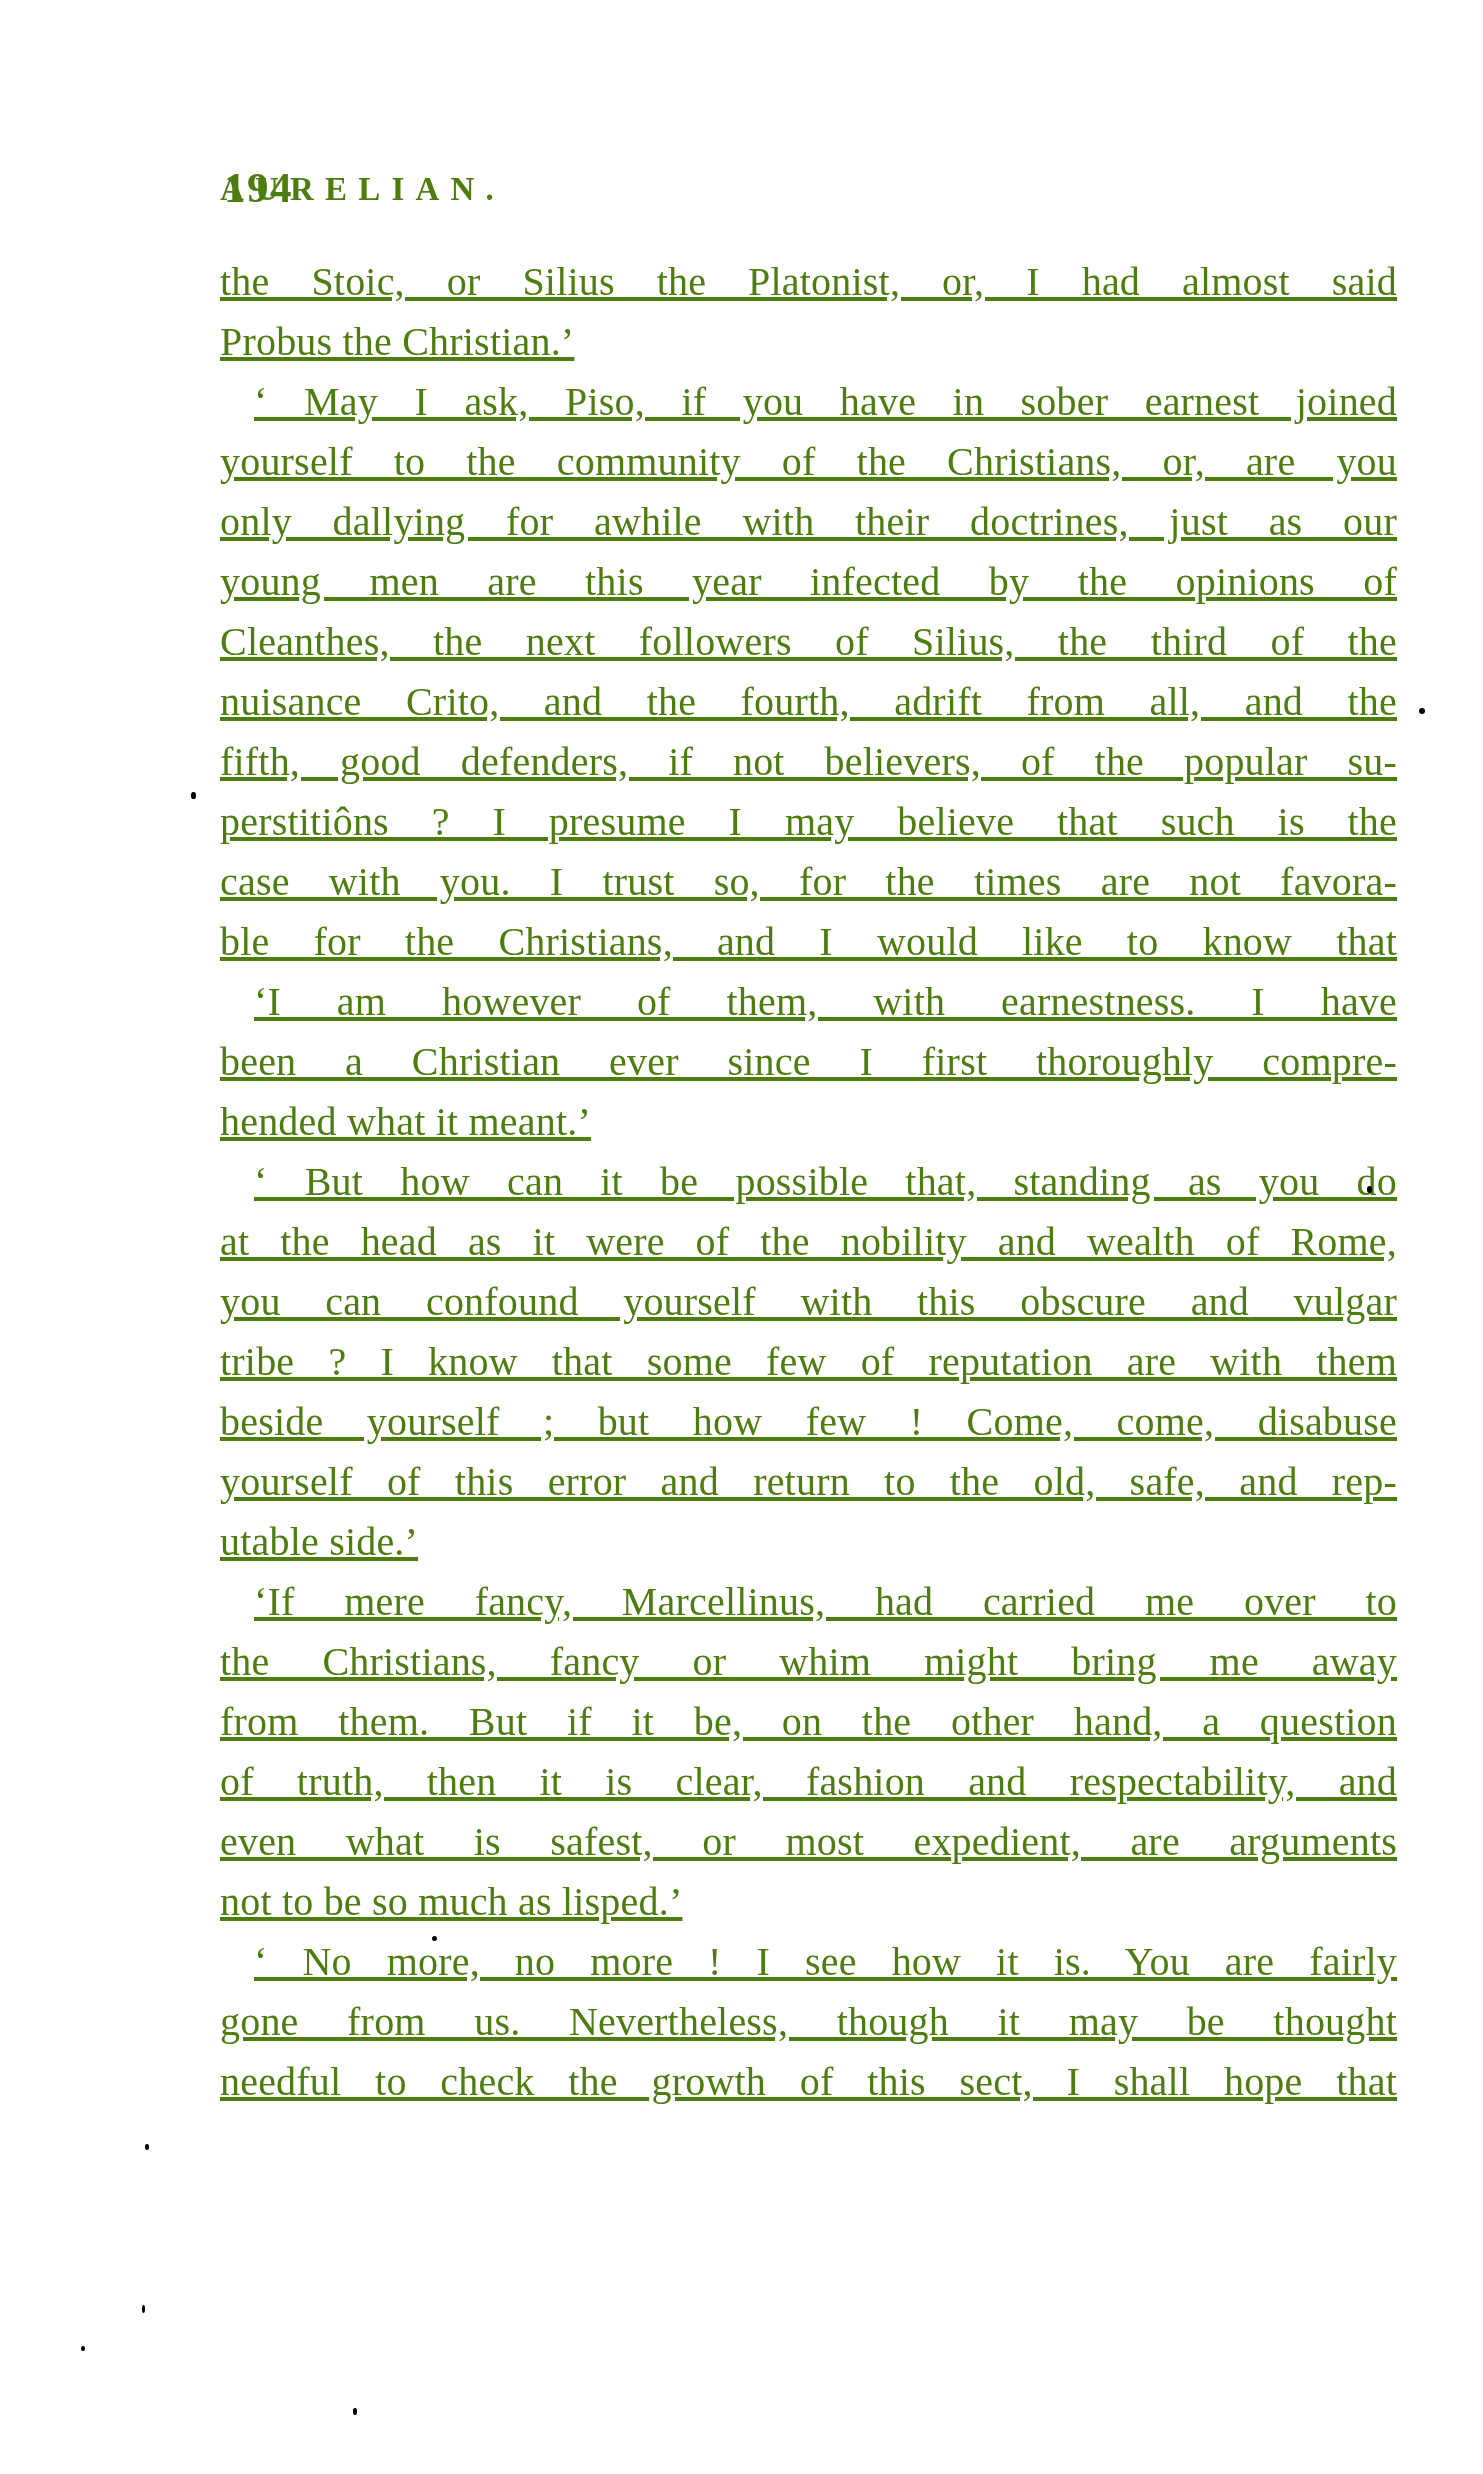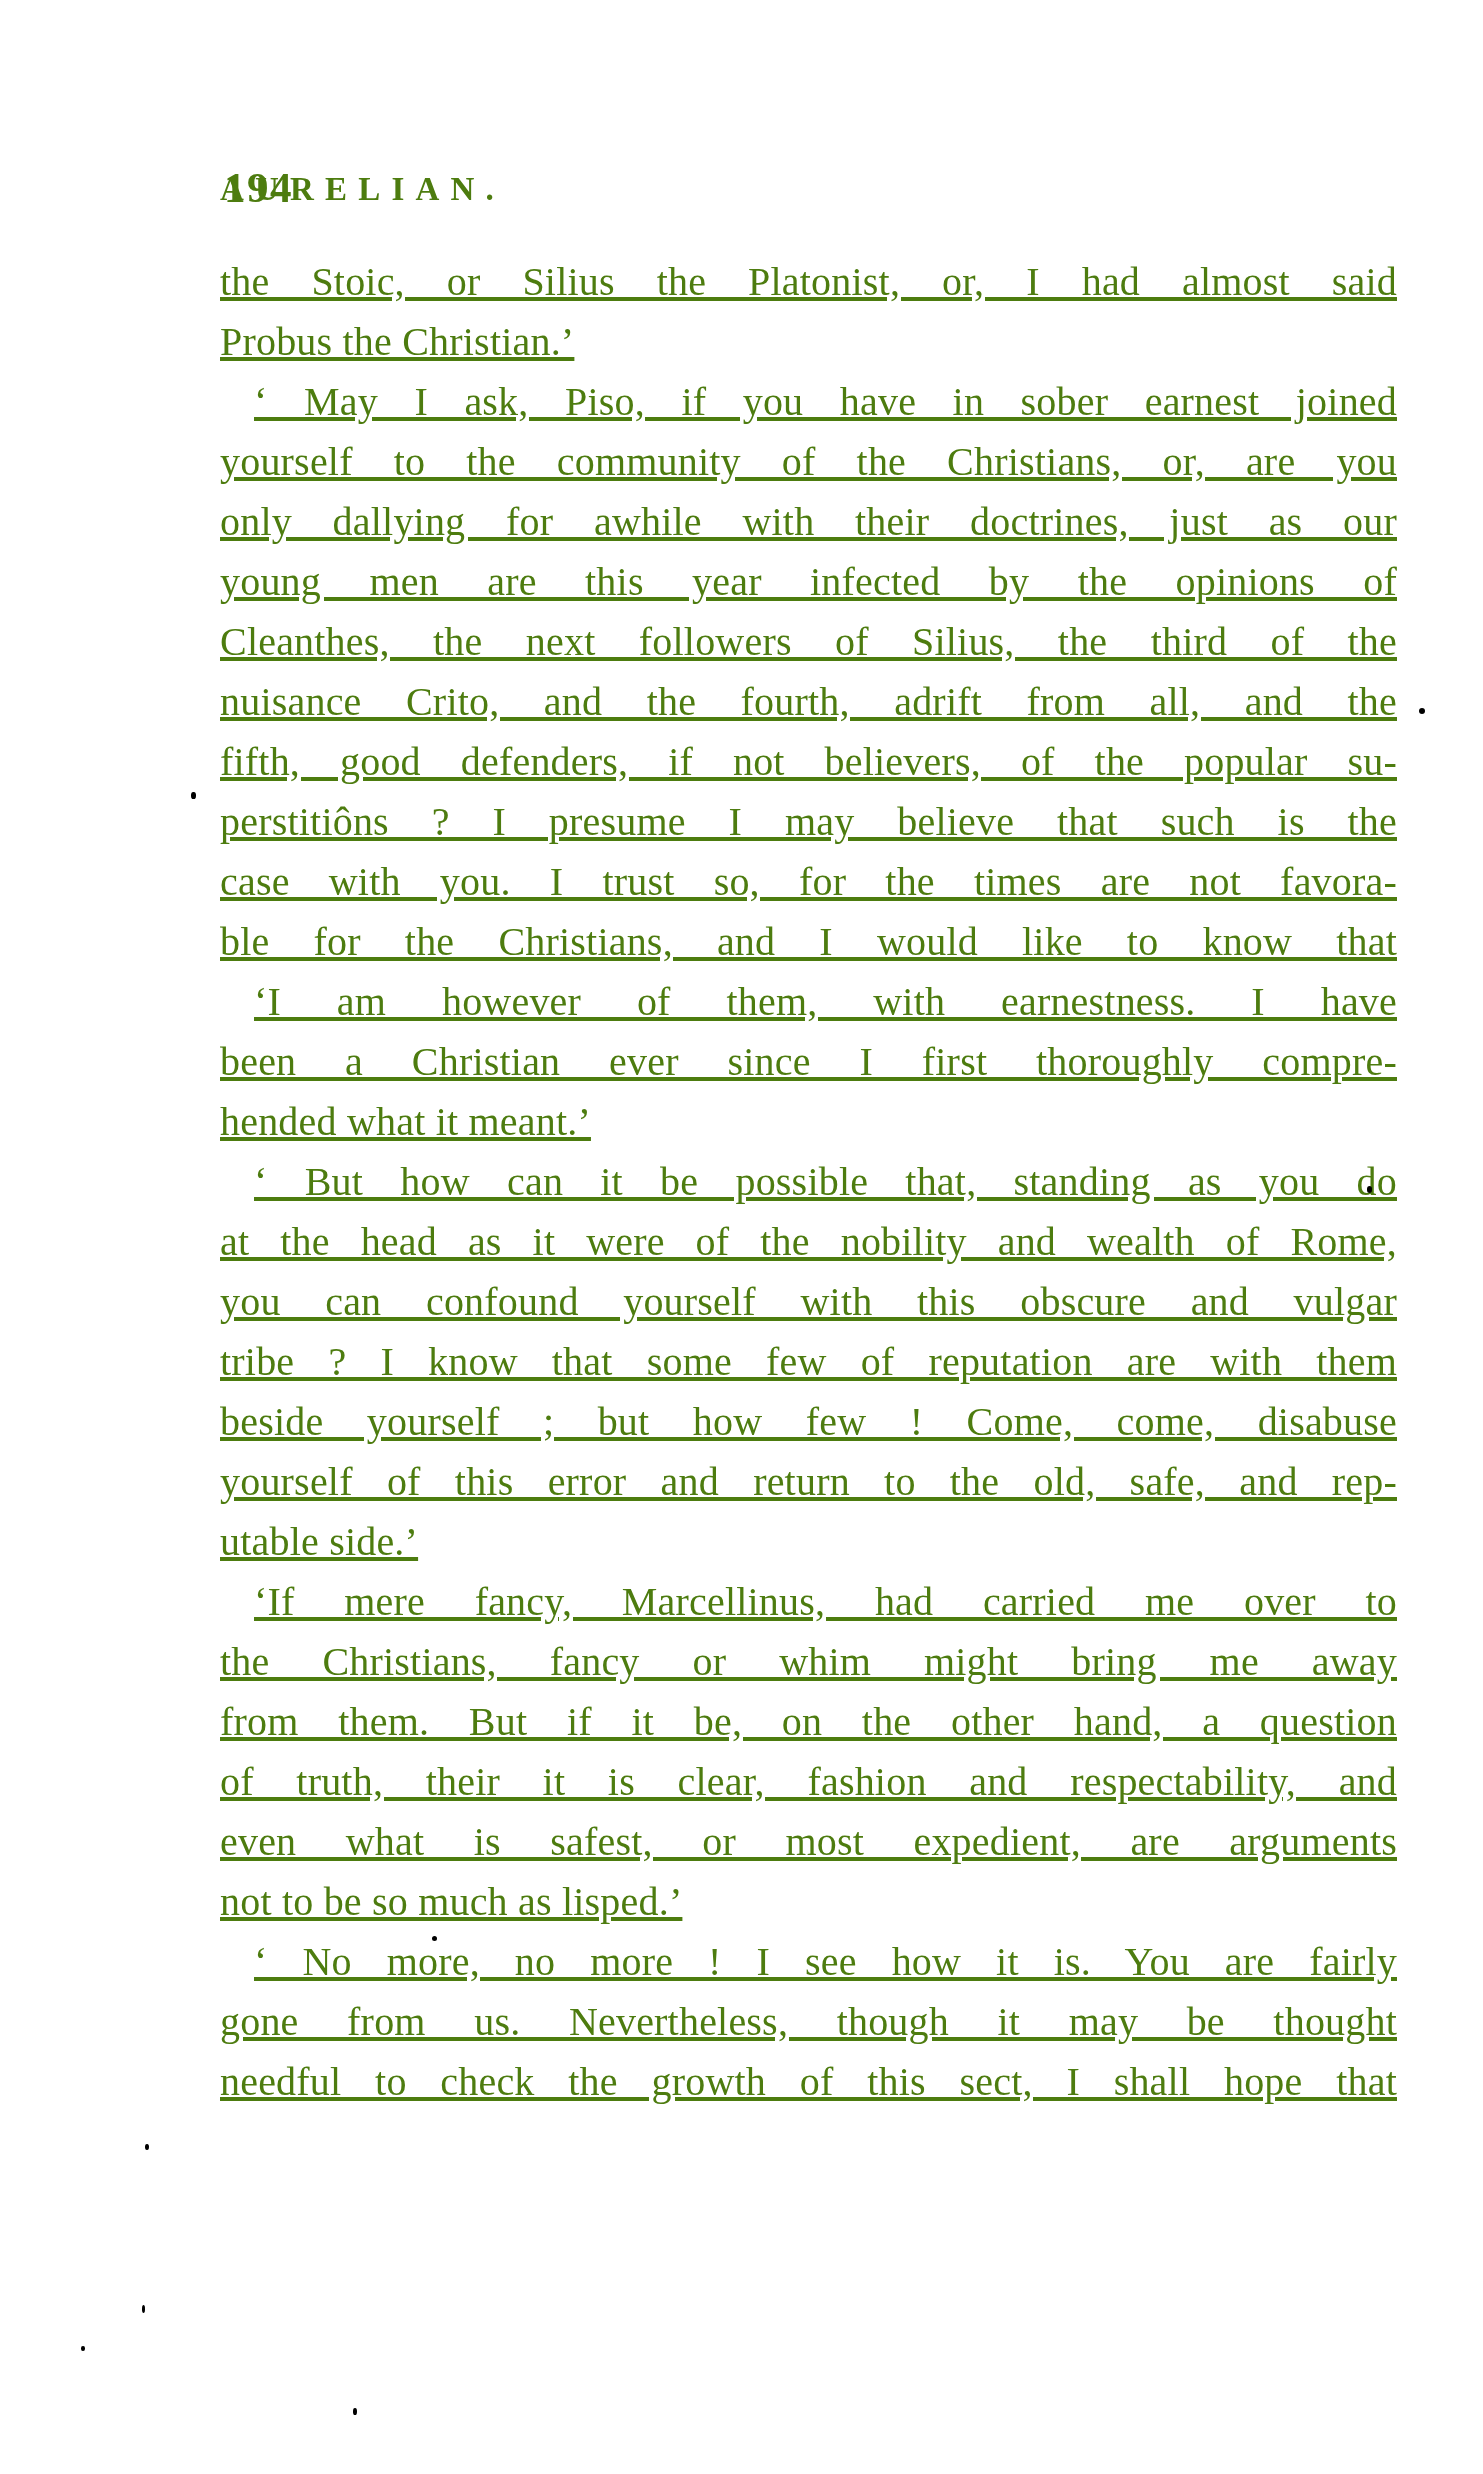--- a/index.html
+++ b/index.html
@@ -97,21 +97,21 @@
     <div class="line indent">‘ But how can it be possible that, standing as you do</div>
     <div class="line">at the head as it were of the nobility and wealth of Rome,</div>
     <div class="line">you can confound yourself with this obscure and vulgar</div>
     <div class="line">tribe ? I know that some few of reputation are with them</div>
     <div class="line">beside yourself ; but how few ! Come, come, disabuse</div>
     <div class="line">yourself of this error and return to the old, safe, and rep-</div>
     <div class="line end">utable side.’</div>
     <div class="line indent">‘If mere fancy, Marcellinus, had carried me over to</div>
     <div class="line">the Christians, fancy or whim might bring me away</div>
     <div class="line">from them. But if it be, on the other hand, a question</div>
-    <div class="line">of truth, their it is clear, fashion and respectability, and</div>
+    <div class="line">of truth, then it is clear, fashion and respectability, and</div>
     <div class="line">even what is safest, or most expedient, are arguments</div>
     <div class="line end">not to be so much as lisped.’</div>
     <div class="line indent">‘ No more, no more ! I see how it is. You are fairly</div>
     <div class="line">gone from us. Nevertheless, though it may be thought</div>
     <div class="line">needful to check the growth of this sect, I shall hope that</div>
   </div>
 
   <div class="speck s1"></div>
   <div class="speck s2"></div>
   <div class="speck s3"></div>

